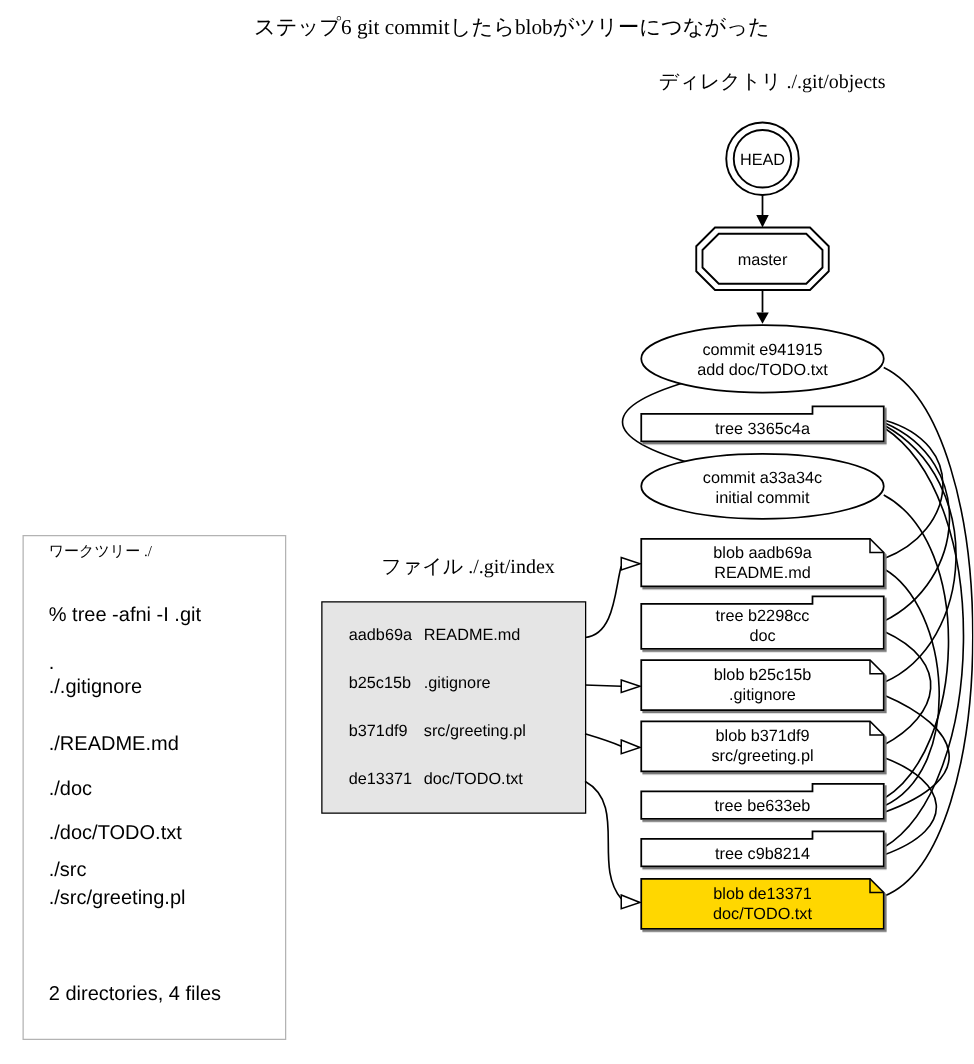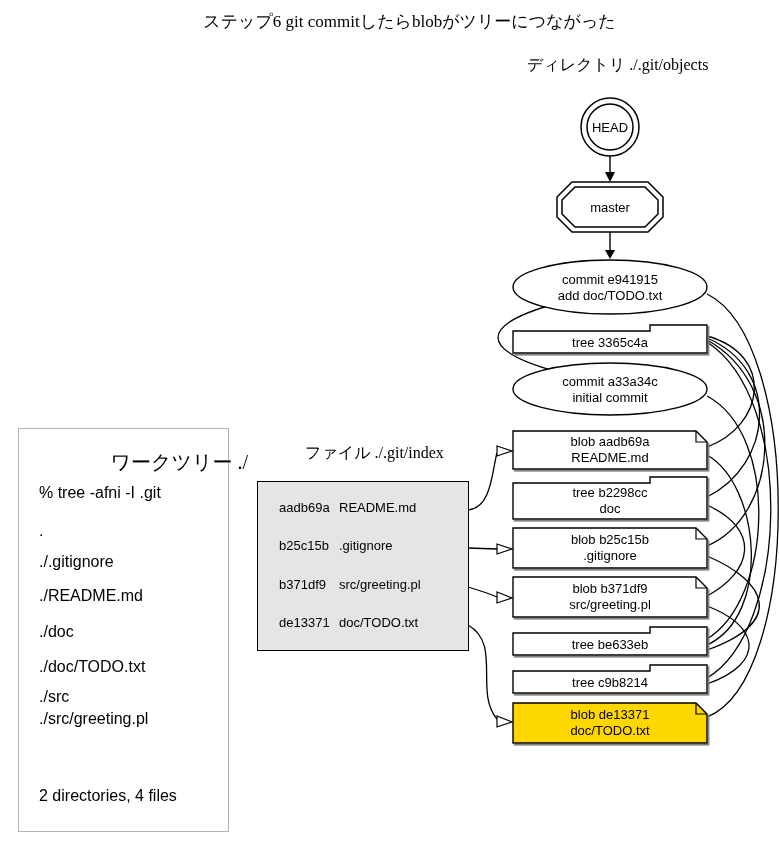--- a/index.html
+++ b/index.html
@@ -5,21 +5,21 @@
   html,body{margin:0;padding:0;background:#ffffff;}
   #page{position:relative;width:779px;height:851px;background:#fff;overflow:hidden;
         font-family:"Liberation Sans",sans-serif;color:#000;}
   .serif{font-family:"Liberation Serif",serif;margin-left:20px;}
   .abs{position:absolute;}
   #main-title{left:0;top:10px;width:779px;text-align:center;font-size:17px;}
   #objects-label{left:507px;top:55px;font-size:16px;}
   #index-label{left:285px;top:443px;font-size:16px;}
   
   #worktree-box{left:18px;top:428px;width:209px;height:402px;border:1px solid #b3b3b3;background:#fff;}
-  #worktree-title{left:0;top:20px;width:209px;text-align:right;font-size:20px;}
+  #worktree-title{left:0;top:4px;width:209px;text-align:left;font-size:12px;}
   .wt-line{left:20px;font-size:16px;white-space:pre;}
   
   #index-box{left:257px;top:481px;width:210px;height:168px;border:1.5px solid #000;background:#e5e5e5;}
   .idx-row{left:0;font-size:13px;}
   .idx-hash{position:absolute;left:21px;top:0;}
   .idx-path{position:absolute;left:81px;top:0;}
   svg{position:absolute;left:0;top:0;pointer-events:none;}
   svg text{font-family:"Liberation Sans",sans-serif;font-size:13px;}
   .nodetxt{text-anchor:middle;}
 </style>
@@ -29,21 +29,21 @@
 <div id="page">
 
   <div id="main-title" class="abs serif">ステップ6 git commitしたらblobがツリーにつながった</div>
   <div id="objects-label" class="abs serif">ディレクトリ ./.git/objects</div>
   <div id="index-label" class="abs serif">ファイル ./.git/index</div>
 
   <div id="worktree-box" class="abs">
     <div id="worktree-title" class="abs serif">ワークツリー ./</div>
     <div class="abs wt-line" style="top:55px">% tree -afni -I .git</div>
     <div class="abs wt-line" style="top:93px">.</div>
-    <div class="abs wt-line" style="top:124px">./.gitignore</div>
+    <div class="abs wt-line" style="top:112px">./.gitignore</div>
     <div class="abs wt-line" style="top:158px">./README.md</div>
     <div class="abs wt-line" style="top:194px">./doc</div>
     <div class="abs wt-line" style="top:229px">./doc/TODO.txt</div>
     <div class="abs wt-line" style="top:259px">./src</div>
     <div class="abs wt-line" style="top:281px">./src/greeting.pl</div>
     <div class="abs wt-line" style="top:358px">2 directories, 4 files</div>
   </div>
 
   <div id="index-box" class="abs">
     <div class="abs idx-row" style="top:18px">

